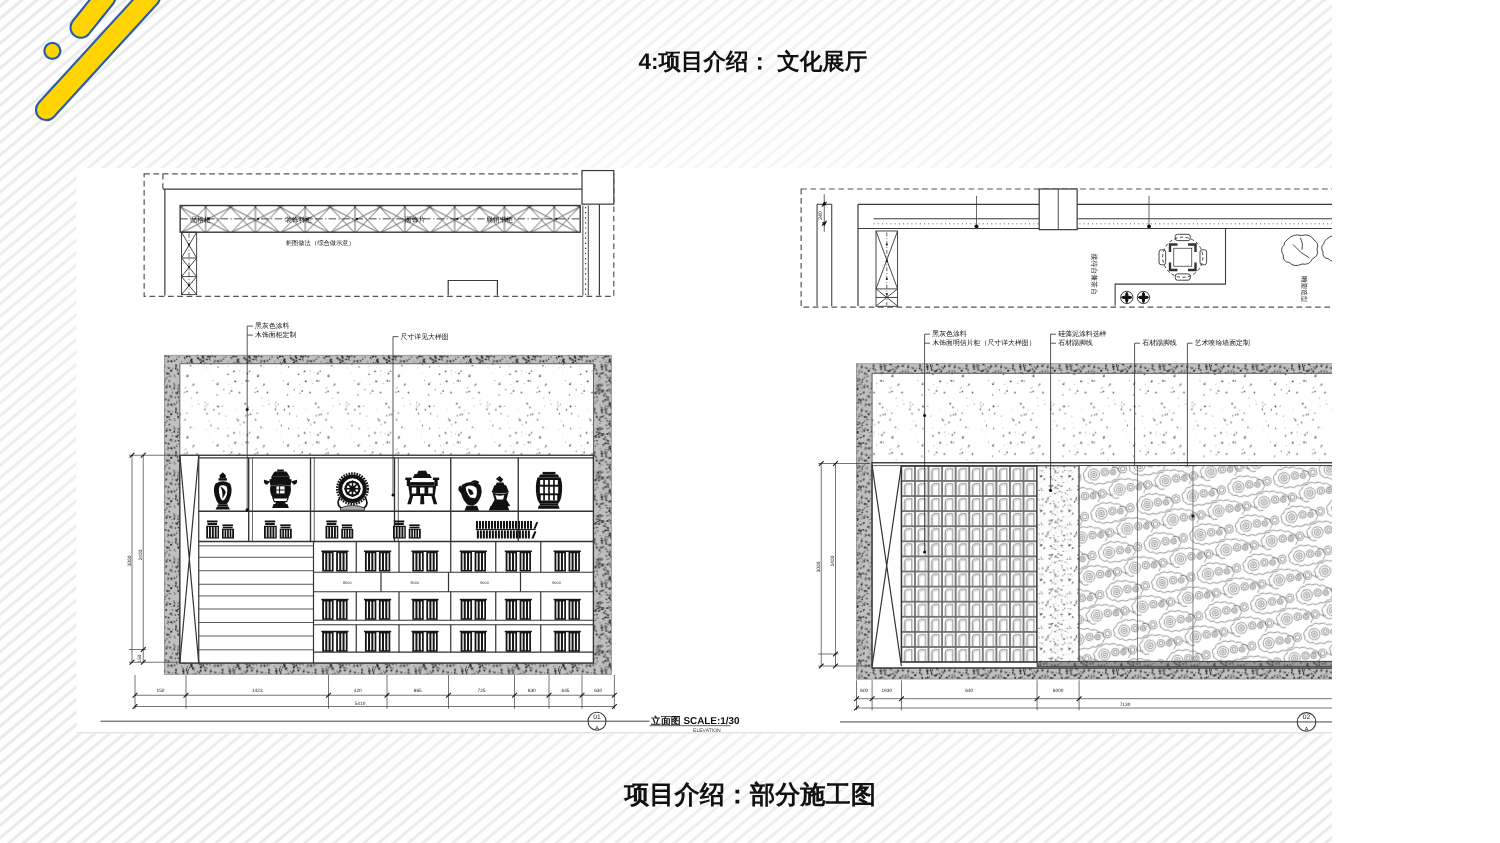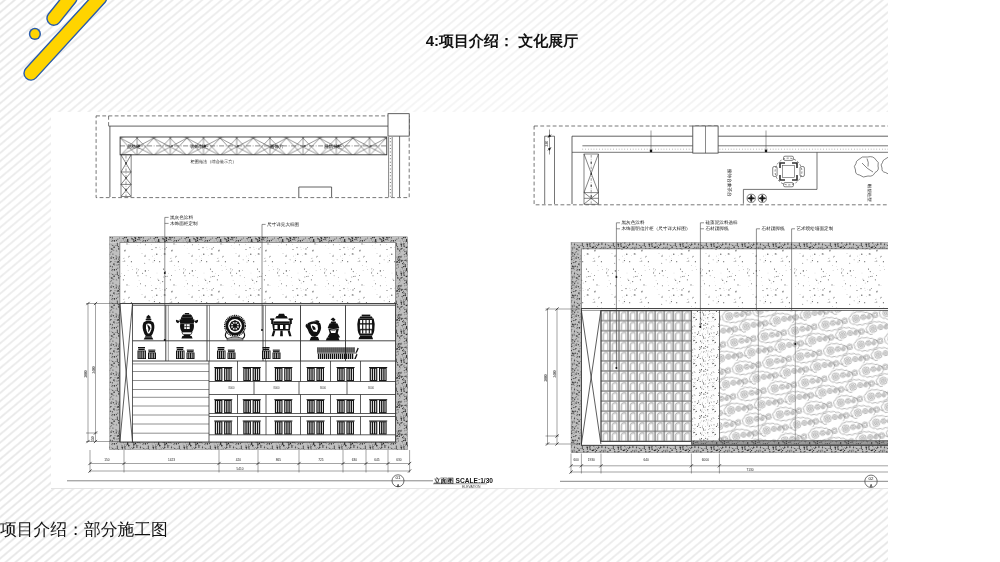--- a/index.html
+++ b/index.html
@@ -2,21 +2,21 @@
 <html><head><meta charset="utf-8">
 <style>
 html,body{margin:0;padding:0}
 .page{position:relative;width:888px;height:562px;overflow:hidden;
  background:
   radial-gradient(ellipse 620px 380px at 500px 250px, rgba(255,255,255,0.85) 0%, rgba(255,255,255,0.45) 55%, rgba(255,255,255,0) 100%),
   repeating-linear-gradient(140deg,#ffffff 0px,#ffffff 1.6px,#e8e8e8 2.8px,#e8e8e8 3.5px,#ffffff 4.7px,#ffffff 6.34px);
  font-family:"Liberation Sans",sans-serif}
 .card{position:absolute;left:51px;top:112px;width:914px;height:376px;background:#fff;border-bottom:1px solid #e3e3e3}
 .tt{position:absolute;top:32px;left:0;width:1004px;text-align:center;font-size:15px;font-weight:bold;color:#111}
-.bt{position:absolute;top:518px;left:0;width:1000px;text-align:left;font-size:16.8px;font-weight:normal;color:#111}
+.bt{position:absolute;top:518px;left:0;width:1000px;text-align:center;font-size:16.8px;font-weight:bold;color:#111}
 svg.d{position:absolute;left:0;top:0}
 </style></head>
 <body>
 <div class="page">
 
 <div class="card"></div>
 
 <div class="tt">4:项目介绍： 文化展厅</div>
 
 <div class="bt">项目介绍：部分施工图</div>

